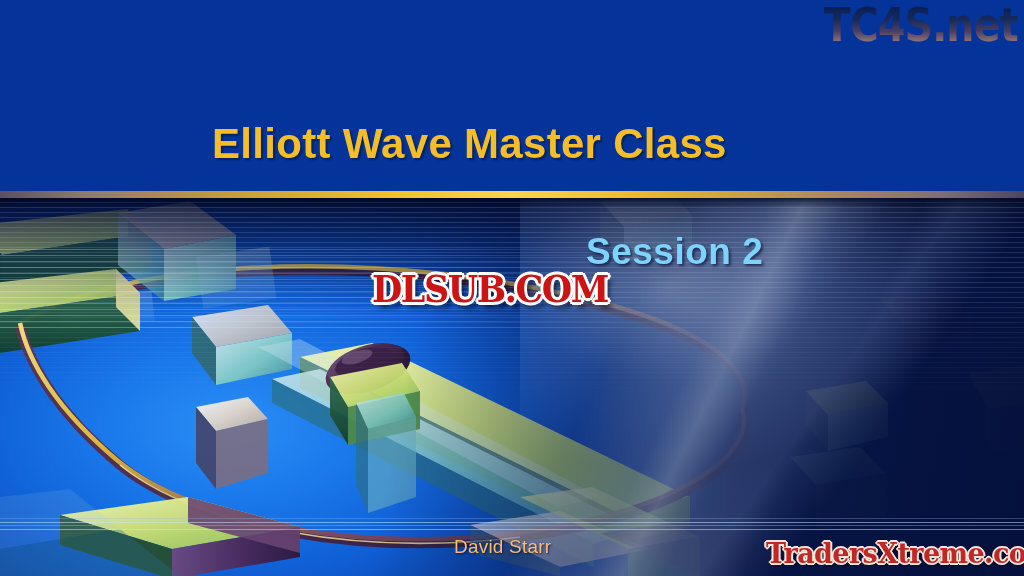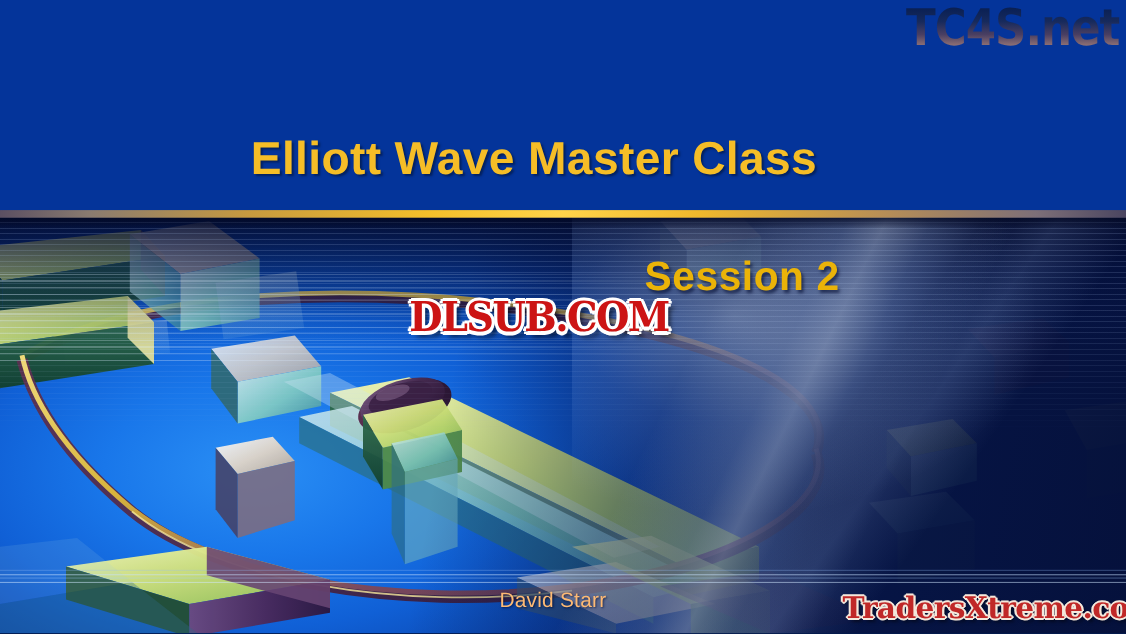--- a/index.html
+++ b/index.html
@@ -179,29 +179,28 @@
   
   .slide-title {
     position: absolute;
     left: 212px; top: 120px;
     font-size: 42px;
     font-weight: bold;
     color: #f5bd27;
     letter-spacing: 0.3px;
     white-space: nowrap;
     text-shadow: 2px 2px 2px rgba(0,0,0,0.38);
-    margin-left: 16px;
   }
 
   .session-label {
     position: absolute;
     left: 586px; top: 231px;
     font-size: 37px;
     font-weight: bold;
-    color: #eab308;
+    color: #7dd3fc;
     letter-spacing: 0.5px;
     white-space: nowrap;
     text-shadow: 2px 2px 3px rgba(0,10,45,0.62);
   }
 
   .presenter {
     position: absolute;
     left: 454px; top: 536px;
     font-size: 19px;
     font-weight: normal;

